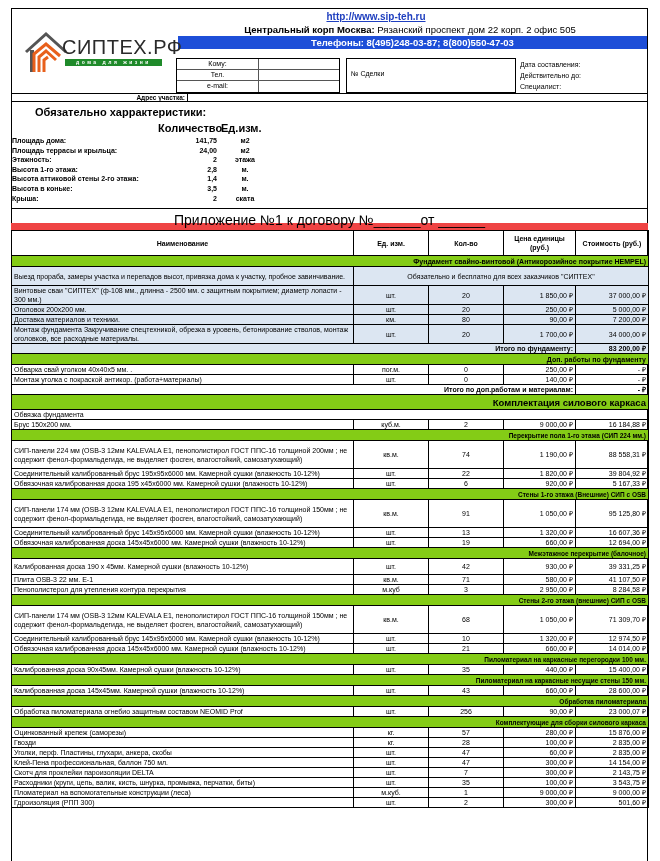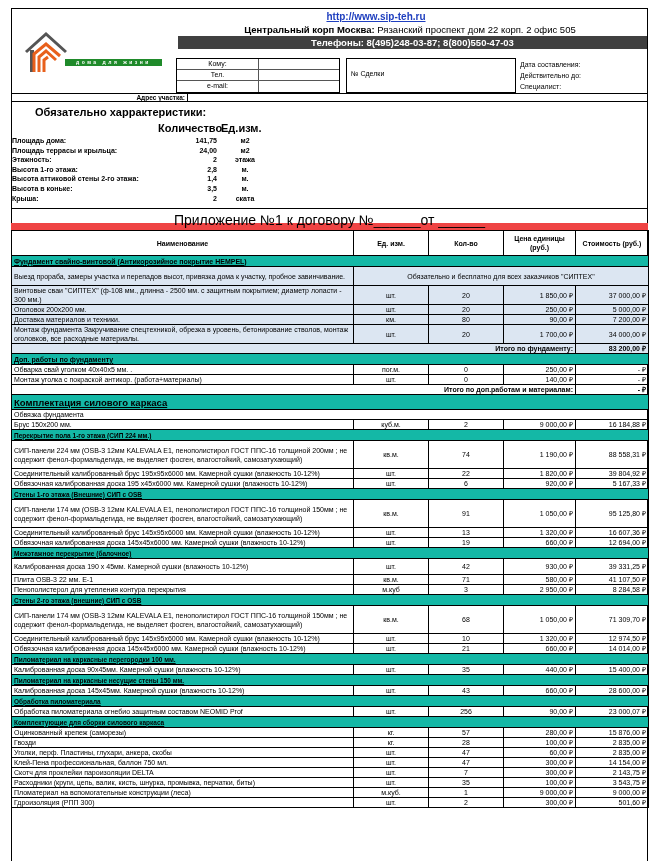--- a/index.html
+++ b/index.html
@@ -1,21 +1,21 @@
 <!DOCTYPE html>
 <html><head>
 <meta charset="utf-8">
 <style>
   * { box-sizing: border-box; margin: 0; padding: 0; }
   body { width: 660px; height: 861px; background: #fff; font-family: "Liberation Sans", sans-serif; color: #000; position: relative; overflow: hidden; }
   .frame { position: absolute; left: 11px; top: 8px; width: 637px; border-top: 1px solid #000; border-left: 1px solid #000; border-right: 1px solid #000; height: 853px; }
   .hdr-link { position: absolute; left: 0; width: 660px; top: 11px; text-align: center; padding-left: 92px; font-size: 10px; font-weight: bold; color: #1f3fbf; text-decoration: underline; }
   .hdr-office { position: absolute; left: 180px; width: 460px; top: 24px; text-align: center; font-size: 9.5px; }
   .hdr-office b { font-weight: bold; }
-  .hdr-phone { position: absolute; left: 178px; top: 36px; width: 469px; height: 13px; background: #404040; color: #fff; font-weight: bold; font-size: 9.5px; text-align: center; line-height: 13px; }
+  .hdr-phone { position: absolute; left: 178px; top: 36px; width: 469px; height: 13px; background: #1d4ed8; color: #fff; font-weight: bold; font-size: 9.5px; text-align: center; line-height: 13px; }
   .logo { position: absolute; left: 22px; top: 30px; width: 140px; height: 45px; }
   .logo-text { position: absolute; left: 40px; top: 6px; font-size: 20px; color: #2a2a2a; letter-spacing: 0.5px; }
   .logo-sub { position: absolute; left: 43px; top: 29px; width: 97px; height: 7px; background: #1f8a2a; color: #fff; font-size: 5px; font-weight: bold; letter-spacing: 2.5px; line-height: 7px; text-align: center; }
   .contact { position: absolute; left: 176px; top: 58px; width: 164px; border: 1px solid #000; font-size: 7px; }
   .contact .r { display: flex; height: 11px; border-bottom: 1px solid #555; }
   .contact .r:last-child { border-bottom: none; }
   .contact .l { width: 82px; text-align: center; border-right: 1px solid #555; line-height: 10px; }
   .deal { position: absolute; left: 346px; top: 58px; width: 170px; height: 35px; border: 1px solid #000; font-size: 7px; padding: 11px 4px; }
   .dates { position: absolute; left: 520px; top: 59px; font-size: 7px; line-height: 11px; }
   .addr { position: absolute; left: 11px; top: 93px; width: 637px; height: 9px; border-top: 1px solid #000; border-bottom: 1px solid #000; font-size: 6.5px; font-weight: bold; }
@@ -23,21 +23,21 @@
   .tech-title { position: absolute; left: 35px; top: 106px; font-size: 11px; font-weight: bold; }
   .tech-head { position: absolute; top: 122px; font-size: 11px; font-weight: bold; }
   .tech-row { position: absolute; left: 12px; width: 270px; height: 10px; font-size: 7px; font-weight: bold; }
   .tech-row .n { position: absolute; left: 0; }
   .tech-row .v { position: absolute; right: 65px; }
   .tech-row .u { position: absolute; left: 218px; width: 30px; text-align: center; }
   .app-title { position: absolute; left: 11px; top: 208px; width: 637px; height: 22px; text-align: center; font-size: 14px; line-height: 22px; border-bottom: 7px solid #ef4444; }
   table.main { position: absolute; left: 11px; top: 230px; width: 637px; border-collapse: collapse; table-layout: fixed; font-size: 7px; }
   table.main td { border: 1px solid #000; padding: 0 2px; line-height: 9px; vertical-align: middle; }
   .th td { height: 25px; text-align: center; font-weight: bold; font-size: 7px; }
-  .sec td { background: #14b8a6; text-align: left; font-weight: bold; height: 11px; text-decoration: underline; }
+  .sec td { background: #84cc16; text-align: right; font-weight: bold; height: 11px; }
   .sec.big td { font-size: 9.5px; height: 15px; }
   .sec.small td { font-size: 6.5px; }
   .blue td { background: #dce6f2; }
   .c { text-align: center; }
   .r { text-align: right; }
   .tot td { font-weight: bold; text-align: right; }
 </style>
 </head>
 <body>
 
@@ -48,20 +48,21 @@
 <div class="hdr-phone">Телефоны: 8(495)248-03-87; 8(800)550-47-03</div>
 
 <div class="logo">
   <svg width="48" height="44" viewBox="0 0 48 44" style="position:absolute;left:0;top:0">
     <polyline points="4,22 24,4 44,22" fill="none" stroke="#555" stroke-width="3"></polyline>
     <rect x="8" y="20" width="4" height="22" fill="#555"></rect>
     <path d="M12,42 L12,24 L24,14 L38,26" fill="none" stroke="#e8601c" stroke-width="3"></path>
     <path d="M17,42 L17,27 L24,21 L34,30" fill="none" stroke="#e8601c" stroke-width="3"></path>
     <path d="M22,42 L22,30 L26,27" fill="none" stroke="#e8601c" stroke-width="3"></path>
   </svg>
+  <div class="logo-text">СИПТЕХ.РФ</div>
   <div class="logo-sub">дома для жизни</div>
 </div>
 
 <div class="contact">
   <div class="r">
       <div class="l">Кому:</div>
       <div style="flex:1"></div>
     </div>
   <div class="r">
       <div class="l">Тел.</div>

